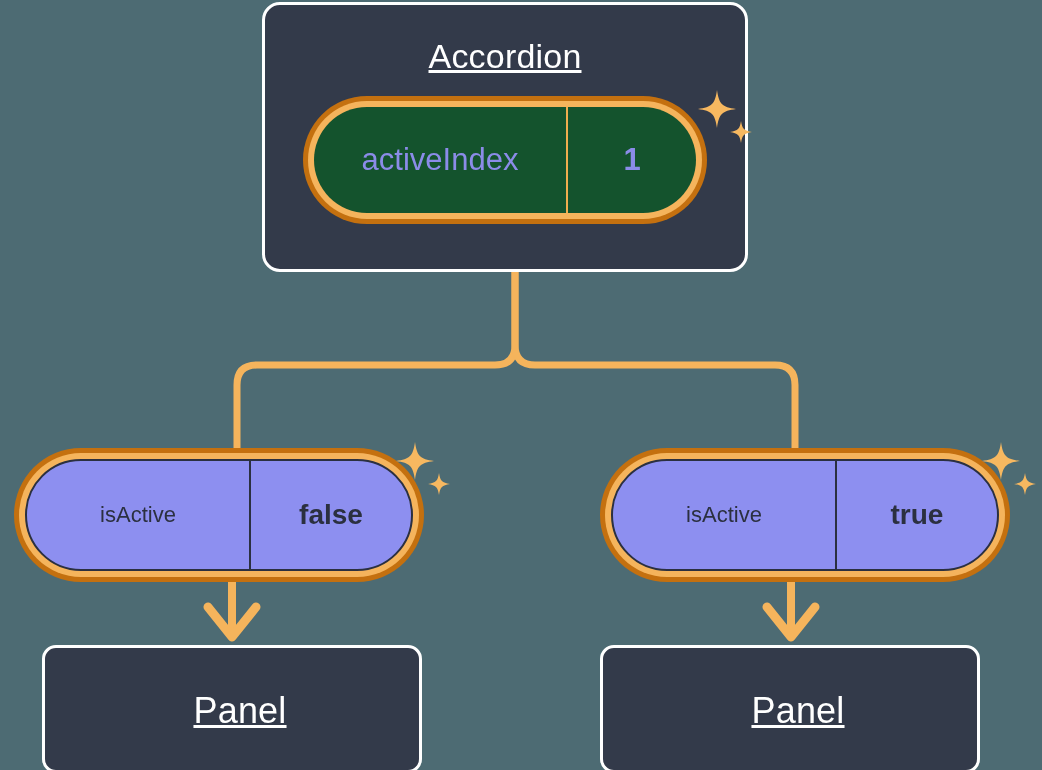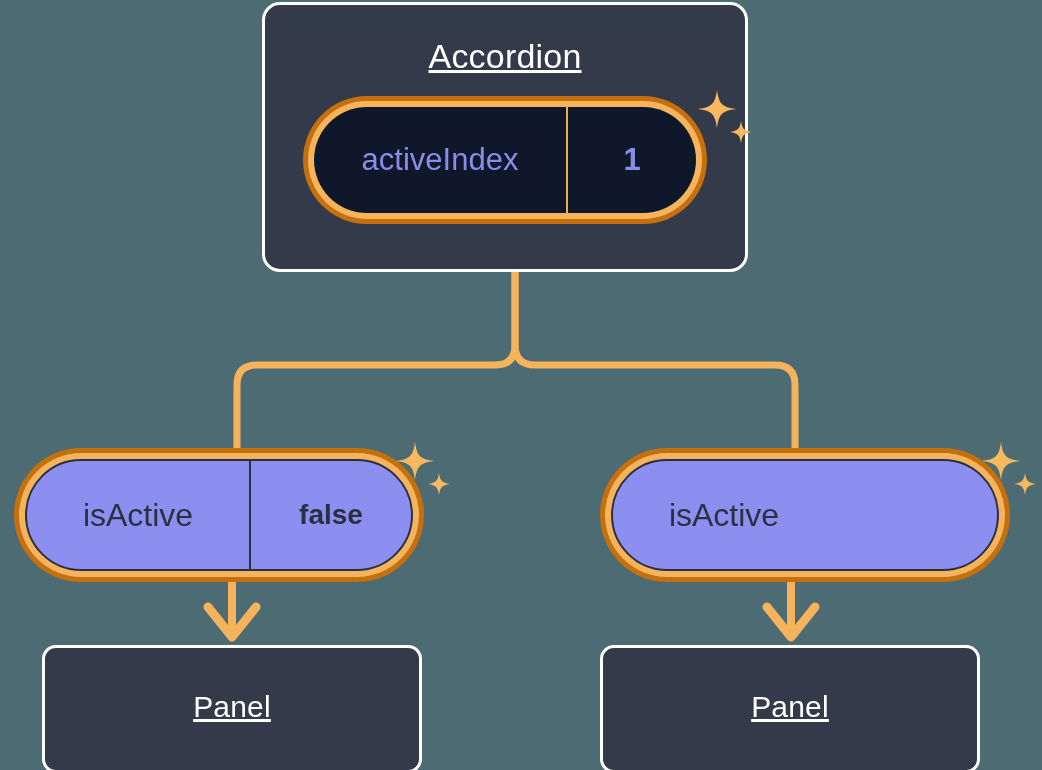--- a/index.html
+++ b/index.html
@@ -66,21 +66,22 @@
   .panel-card {
     top: 645px;
     width: 380px;
     height: 128px;
     border-radius: 14px;
   }
   #panel-left  { left: 42px; }
   #panel-right { left: 600px; }
   .panel-card .comp-title {
     top: 42px;
-    font-size: 30px;
+    font-size: 36px;
+    padding-left: 8px;
   }
 
   
   .pill-wrap {
     position: absolute;
   }
   
   .pill-halo {
     position: absolute;
     left: 0; top: 0;
@@ -111,21 +112,21 @@
     display: flex;
     align-items: center;
     justify-content: center;
     box-sizing: border-box;
     white-space: nowrap;
   }
   .pill-name  { flex: 0 0 auto; }
   .pill-value { flex: 1 1 auto; font-weight: bold; }
 
   
-  .pill-dark .pill-body { background: #0f172a; }
+  .pill-dark .pill-body { background: #14532d; }
   .pill-dark .pill-name,
   .pill-dark .pill-value { color: #8b8ce8; }
   .pill-dark .pill-value { border-left: 2px solid #f0ad4e; }
 
   
   .pill-purple .pill-body {
     background: #8d8ff0;
     border: 2px solid #2b3040;
   }
   .pill-purple .pill-name,
@@ -142,21 +143,21 @@
   #pill-accordion .pill-name  { width: 252px; font-size: 31px; }
   #pill-accordion .pill-value { font-size: 31px; }
 
   .pill-isactive {
     top: 448px;
     width: 410px;
     height: 134px;
   }
   #pill-left  { left: 14px; }
   #pill-right { left: 600px; }
-  .pill-isactive .pill-name  { width: 222px; font-size: 32px; }
+  .pill-isactive .pill-name  { width: 222px; font-size: 22px; }
   .pill-isactive .pill-value { font-size: 28px; }
 
   
   .sparkle {
     position: absolute;
     pointer-events: none;
   }
   .sparkle svg { display: block; }
 </style>
 </head>
@@ -228,20 +229,21 @@
 
   <div id="panel-left" class="comp-card panel-card">
     <div class="comp-title">Panel</div>
   </div>
 
   <div id="pill-right" class="pill-wrap pill-purple pill-isactive">
     <div class="pill-halo"></div>
     <div class="pill-ring"></div>
     <div class="pill-body">
       <div class="pill-cell pill-name">isActive</div>
+      <div class="pill-cell pill-value">true</div>
     </div>
   </div>
 
   <div class="sparkle" style="left:978px; top:440px;">
     <svg width="62" height="62" viewBox="0 0 62 62">
       <path d="M23 2 C25 16 28 19 42 21 C28 23 25 26 23 40 C21 26 18 23 4 21 C18 19 21 16 23 2 Z" fill="#f7b860"></path>
       <path d="M47 33 C48.3 41 50 42.7 58 44 C50 45.3 48.3 47 47 55 C45.7 47 44 45.3 36 44 C44 42.7 45.7 41 47 33 Z" fill="#f7b860"></path>
     </svg>
   </div>
 

